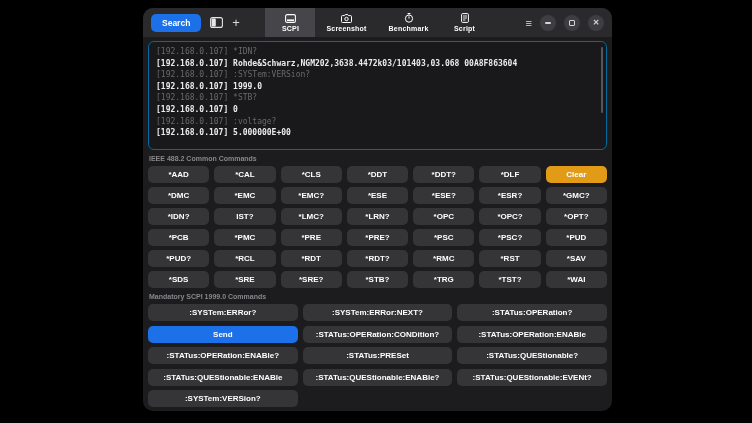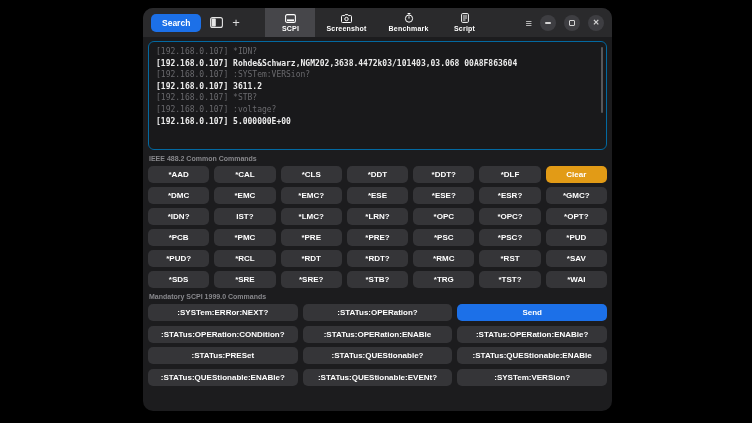--- a/index.html
+++ b/index.html
@@ -150,22 +150,23 @@
         </button>
       </div>
     </div>
 
     <div class="content">
 
       <div class="terminal">
         <div class="tline query">[192.168.0.107] *IDN?</div>
         <div class="tline response">[192.168.0.107] Rohde&amp;Schwarz,NGM202,3638.4472k03/101403,03.068 00A8F863604</div>
         <div class="tline query">[192.168.0.107] :SYSTem:VERSion?</div>
-        <div class="tline response">[192.168.0.107] 3611.2</div>
+        <div class="tline response">[192.168.0.107] 1999.0</div>
         <div class="tline query">[192.168.0.107] *STB?</div>
+        <div class="tline response">[192.168.0.107] 0</div>
         <div class="tline query">[192.168.0.107] :voltage?</div>
         <div class="tline response">[192.168.0.107] 5.000000E+00</div>
         <div class="term-scrollbar"></div>
       </div>
 
       <div class="section-label">IEEE 488.2 Common Commands</div>
       <div class="grid7">
 
           <button class="cmd">*AAD</button>
 
@@ -248,20 +249,21 @@
           <button class="cmd">*TRG</button>
 
           <button class="cmd">*TST?</button>
 
           <button class="cmd">*WAI</button>
         </div>
 
       <div class="section-label">Mandatory SCPI 1999.0 Commands</div>
       <div class="grid3">
 
+          <button class="cmd">:SYSTem:ERRor?</button>
 
           <button class="cmd">:SYSTem:ERRor:NEXT?</button>
 
           <button class="cmd">:STATus:OPERation?</button>
 
           <button class="cmd primary">Send</button>
 
           <button class="cmd">:STATus:OPERation:CONDition?</button>
 
           <button class="cmd">:STATus:OPERation:ENABle</button>

